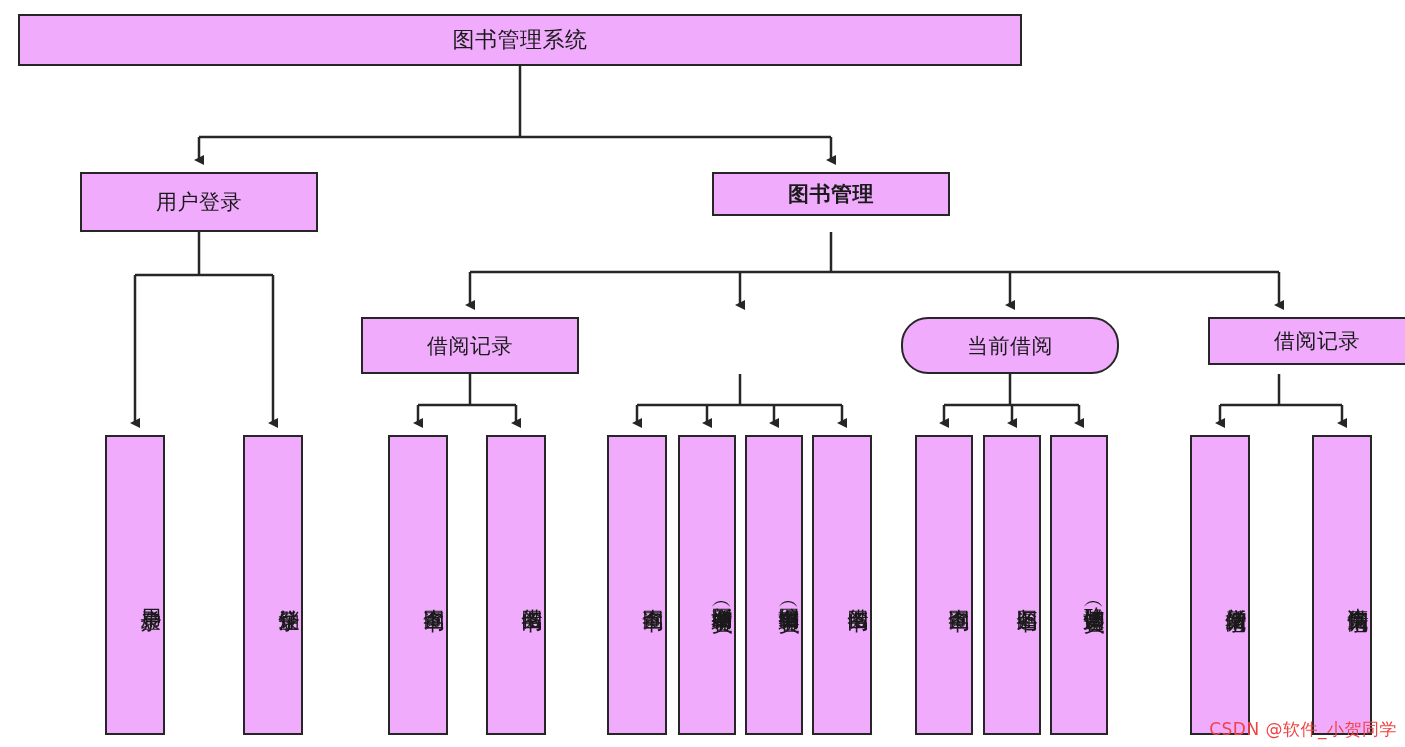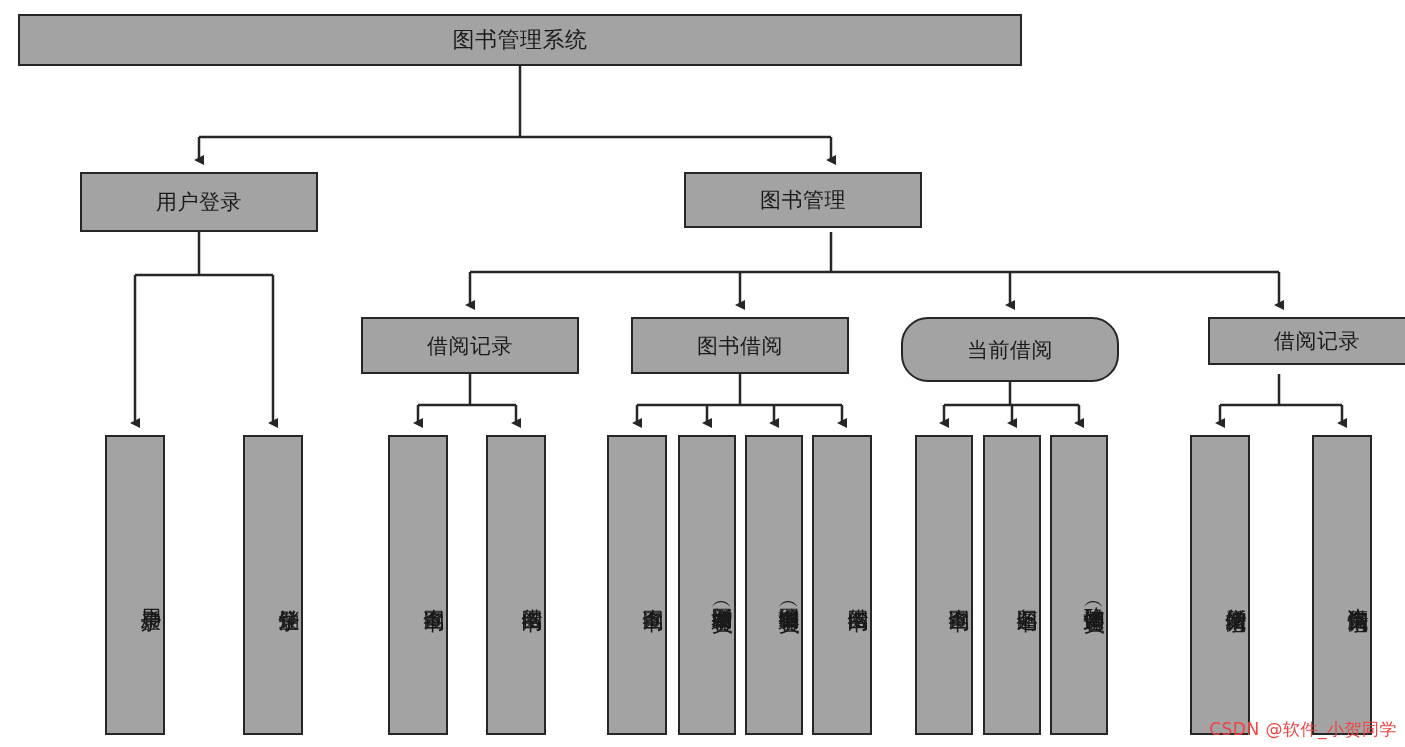--- a/index.html
+++ b/index.html
@@ -22,21 +22,21 @@
     position: absolute;
     left: 0;
     top: 0;
     width: 1405px;
     height: 747px;
     pointer-events: none;
   }
   .node {
     position: absolute;
     box-sizing: border-box;
-    background: #a3a3a3;
+    background: #f0abfc;
     border: 2px solid #262626;
     display: flex;
     align-items: center;
     justify-content: center;
     color: #1a1a1a;
     z-index: 2;
   }
   .node.horiz {
     font-size: 21px;
     letter-spacing: 0.5px;
@@ -129,31 +129,28 @@
     </g>
   </svg>
 
   <div class="node root horiz" style="left:18px; top:14px; width:1004px; height:52px;">
     <span class="lbl">图书管理系统</span>
   </div>
 
   <div class="node horiz" style="left:80px; top:172px; width:238px; height:60px;">
     <span class="lbl">用户登录</span>
   </div>
-  <div class="node horiz" style="left:684px; top:172px; width:238px; height:56px;">
+  <div class="node horiz" style="left:712px; top:172px; width:238px; height:44px;font-weight:bold;">
     <span class="lbl">图书管理</span>
   </div>
 
   <div class="node horiz" style="left:361px; top:317px; width:218px; height:57px;">
     <span class="lbl">借阅记录</span>
   </div>
-  <div class="node horiz" style="left:631px; top:317px; width:218px; height:57px;">
-    <span class="lbl">图书借阅</span>
-  </div>
-  <div class="node horiz" style="left:901px; top:317px; width:218px; height:65px;border-radius:27px;">
+  <div class="node horiz" style="left:901px; top:317px; width:218px; height:57px;border-radius:27px;">
     <span class="lbl">当前借阅</span>
   </div>
   <div class="node horiz" style="left:1208px; top:317px; width:218px; height:48px;">
     <span class="lbl">借阅记录</span>
   </div>
 
   <div class="node vert" style="left:105px; top:435px; width:60px; height:300px;">
     <span>用户登录</span>
   </div>
   <div class="node vert" style="left:243px; top:435px; width:60px; height:300px;">

